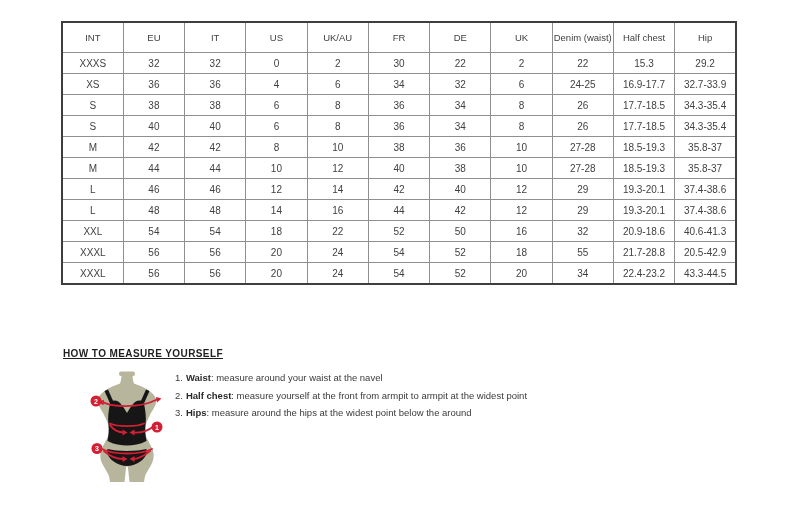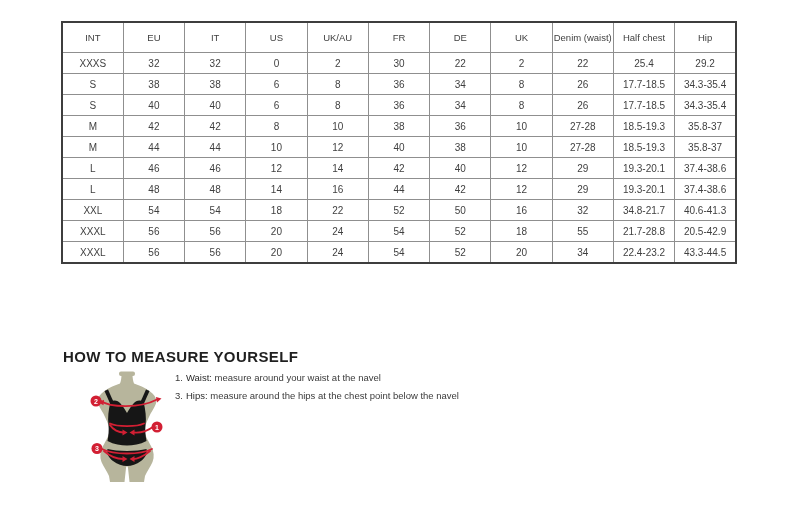--- a/index.html
+++ b/index.html
@@ -15,27 +15,27 @@
   }
   table.size-table th, table.size-table td {
     border:1px solid #8f8f8f; text-align:center; vertical-align:middle;
     color:#3f3f3f; padding:0; font-weight:400; overflow:hidden; white-space:nowrap;
   }
   table.size-table th { height:29px; font-size:9.5px;text-align:center; }
   table.size-table td { height:20px; font-size:10px; }
   
   .measure-heading {
     position:absolute; left:63px; top:348px;
-    font-size:15px; font-weight:700; letter-spacing:0.4px; color:#1f1f1f;
+    font-size:10px; font-weight:700; letter-spacing:0.4px; color:#1f1f1f;text-decoration:underline;
   }
   .figure-wrap { position:absolute; left:84px; top:370px; width:96px; height:118px; }
   .steps { position:absolute; left:175px; top:373px; width:390px; }
   .step { font-size:9.5px; color:#3b3b3b; line-height:10px; margin-bottom:7.5px; }
   .step .step-num { margin-right:3px; }
-  .step b { font-weight:400; color:#2b2b2b; }
+  .step b { font-weight:700; color:#2b2b2b; }
 </style>
 </head>
 <body>
 
 <table class="size-table">
   <thead>
     <tr>
         <th>INT</th>
         <th>EU</th>
         <th>IT</th>
@@ -53,22 +53,35 @@
       <tr>
         <td>XXXS</td>
         <td>32</td>
         <td>32</td>
         <td>0</td>
         <td>2</td>
         <td>30</td>
         <td>22</td>
         <td>2</td>
         <td>22</td>
-        <td>25.4</td>
+        <td>15.3</td>
         <td>29.2</td>
+      </tr>
+      <tr>
+        <td>XS</td>
+        <td>36</td>
+        <td>36</td>
+        <td>4</td>
+        <td>6</td>
+        <td>34</td>
+        <td>32</td>
+        <td>6</td>
+        <td>24-25</td>
+        <td>16.9-17.7</td>
+        <td>32.7-33.9</td>
       </tr>
       <tr>
         <td>S</td>
         <td>38</td>
         <td>38</td>
         <td>6</td>
         <td>8</td>
         <td>36</td>
         <td>34</td>
         <td>8</td>
@@ -144,21 +157,21 @@
       <tr>
         <td>XXL</td>
         <td>54</td>
         <td>54</td>
         <td>18</td>
         <td>22</td>
         <td>52</td>
         <td>50</td>
         <td>16</td>
         <td>32</td>
-        <td>34.8-21.7</td>
+        <td>20.9-18.6</td>
         <td>40.6-41.3</td>
       </tr>
       <tr>
         <td>XXXL</td>
         <td>56</td>
         <td>56</td>
         <td>20</td>
         <td>24</td>
         <td>54</td>
         <td>52</td>
@@ -271,15 +284,18 @@
       <text x="13" y="81.1" text-anchor="middle" font-size="7" font-weight="bold" fill="#ffffff" font-family="Liberation Sans, sans-serif">3</text>
     </g>
   </svg>
 </div>
 
 <div class="steps">
   <div class="step">
     <span class="step-num">1.</span><b>Waist</b><span>: measure around your waist at the navel</span>
   </div>
   <div class="step">
-    <span class="step-num">3.</span><b>Hips</b><span>: measure around the hips at the chest point below the navel</span>
+    <span class="step-num">2.</span><b>Half chest</b><span>: measure yourself at the front from armpit to armpit at the widest point</span>
+  </div>
+  <div class="step">
+    <span class="step-num">3.</span><b>Hips</b><span>: measure around the hips at the widest point below the around</span>
   </div>
 </div>
 
 </body></html>

